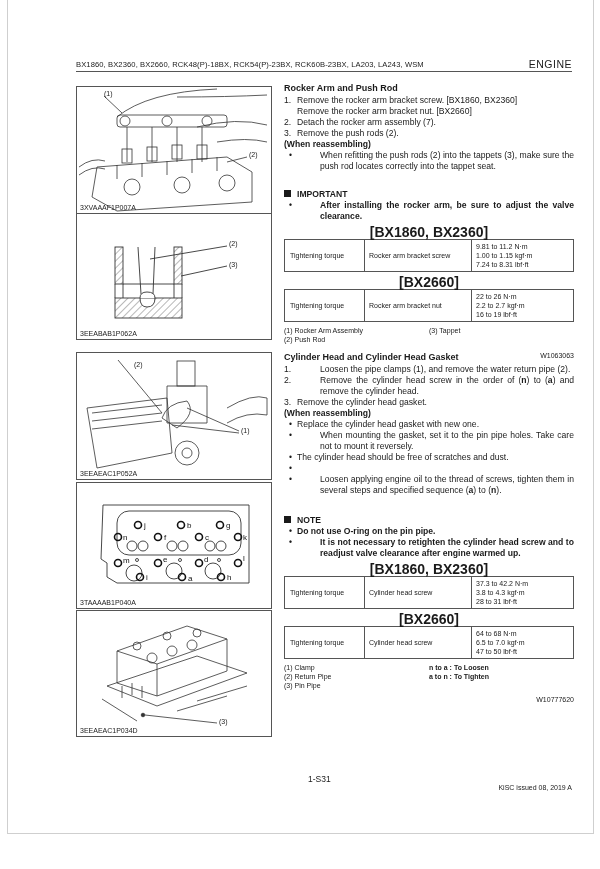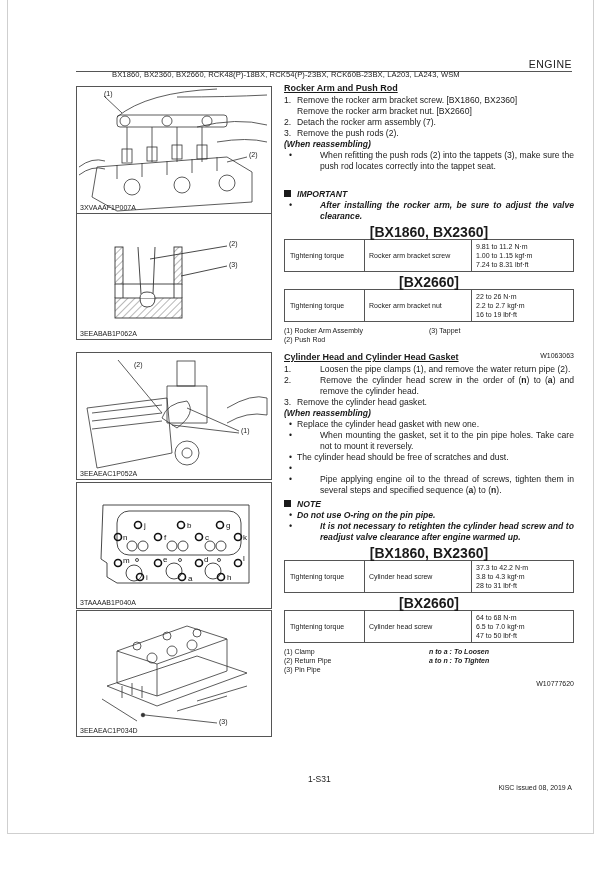--- a/index.html
+++ b/index.html
@@ -2,35 +2,35 @@
 <html><head>
 <meta charset="utf-8">
 <style>
   html, body { margin:0; padding:0; background:#ffffff; }
   body { width:600px; height:869px; position:relative; overflow:hidden;
          font-family:"Liberation Sans", sans-serif; color:#1a1a1a; }
   .page { position:absolute; left:7px; top:0; width:585px; height:833px;
           border:1px solid #cfcfcf; border-top:none; background:#fff; }
   .hdr { position:absolute; left:76px; top:59px; width:496px; height:12px;
          border-bottom:1px solid #555; }
-  .hdr-models { position:absolute; left:0; top:11px; font-size:7.6px; letter-spacing:0.1px;margin-left:36px; }
+  .hdr-models { position:absolute; left:0; top:1px; font-size:7.6px; letter-spacing:0.1px; }
   .hdr-section { position:absolute; right:0; top:-1px; font-size:10.5px; letter-spacing:0.5px;text-align:center; }
 
   .fig { position:absolute; left:76px; width:194px; border:1px solid #555; background:#fff; }
   .fig svg { position:absolute; left:0; top:0; }
   .fig .cap { position:absolute; left:3px; bottom:2px; font-size:7px; }
   .callout { position:absolute; font-size:7px; }
 
   .col { position:absolute; left:284px; width:290px; font-size:8.6px; line-height:11px; }
-  .title { font-weight:bold; text-decoration:underline; font-size:9px; margin-bottom:1px; }
+  .title { font-weight:bold; font-size:9px; margin-bottom:1px; }
   .step { display:flex; }
   .step .n { width:13px; flex:none; }
   .bullet { display:flex; }
   .bullet .b { width:13px; flex:none; text-align:center; }
-  .bold { font-weight:bold;font-style:italic; }
+  .bold { font-weight:bold; }
   .just { text-align:justify;margin-left:23px; }
   .box { display:inline-block; width:7px; height:7px; background:#1a1a1a; margin-right:6px; vertical-align:0px; }
   .model { font-weight:bold; font-size:14px; margin-top:5px; margin-bottom:1px;text-align:center; }
   table.torque { border-collapse:collapse; width:290px; font-size:7px; }
   table.torque td { border:1px solid #555; padding:2px 4px; vertical-align:middle; line-height:9px; }
   table.torque td.c1 { width:70px; padding-left:5px; }
   table.torque td.c2 { width:98px; }
   .legend { font-size:7px; line-height:9px; margin-top:4px; position:relative; }
   .code { text-align:right; font-size:7px; }
   .footer-page { position:absolute; left:308px; top:774px; font-size:8.5px; }
@@ -290,23 +290,23 @@
     </div>
   <div class="bullet">
       <span class="b">•</span>
       <span>The cylinder head should be free of scratches and dust.</span>
     </div>
   <div class="bullet">
       <span class="b">•</span>
     </div>
   <div class="bullet">
       <span class="b">•</span>
-      <span class="just"><span>Pipe applying engine oil to the thread of screws, tighten them in several steps and specified sequence (</span><b>a</b><span>) to (</span><b>n</b><span>).</span></span>
-    </div>
-  <div class="bold" style="margin-top:3px;">
+      <span class="just"><span>Loosen applying engine oil to the thread of screws, tighten them in several steps and specified sequence (</span><b>a</b><span>) to (</span><b>n</b><span>).</span></span>
+    </div>
+  <div class="bold" style="margin-top:19px;">
     <span class="box"></span><span>NOTE</span>
   </div>
   <div class="bullet bold">
       <span class="b">•</span>
       <span>Do not use O-ring on the pin pipe.</span>
     </div>
   <div class="bullet bold">
       <span class="b">•</span>
       <span class="just">It is not necessary to retighten the cylinder head screw and to readjust valve clearance after engine warmed up.</span>
     </div>

